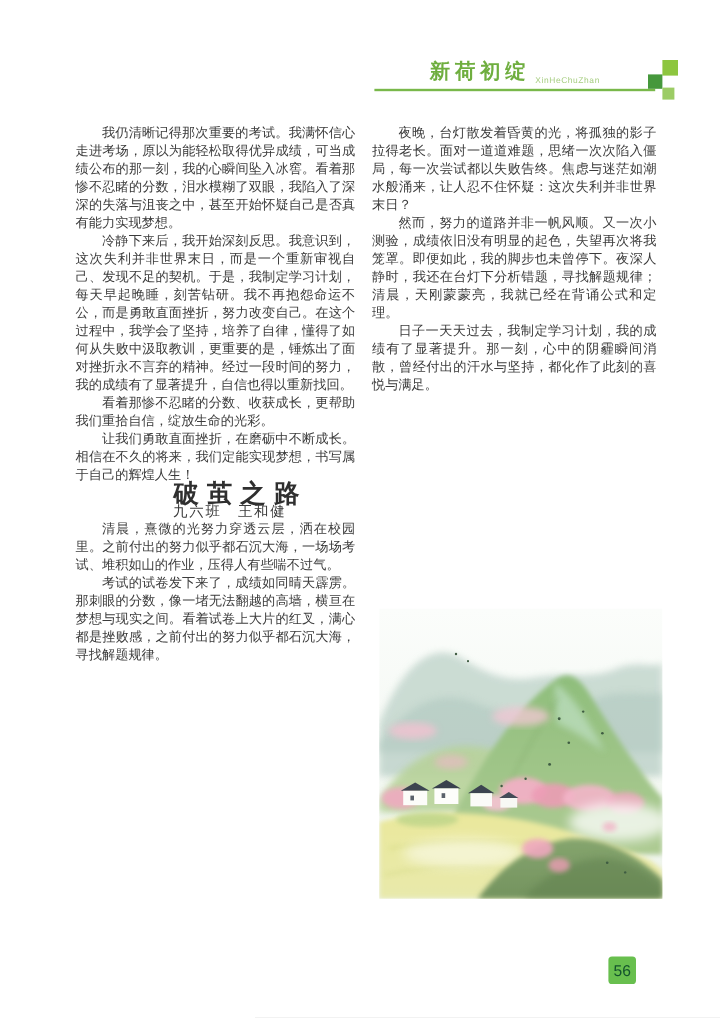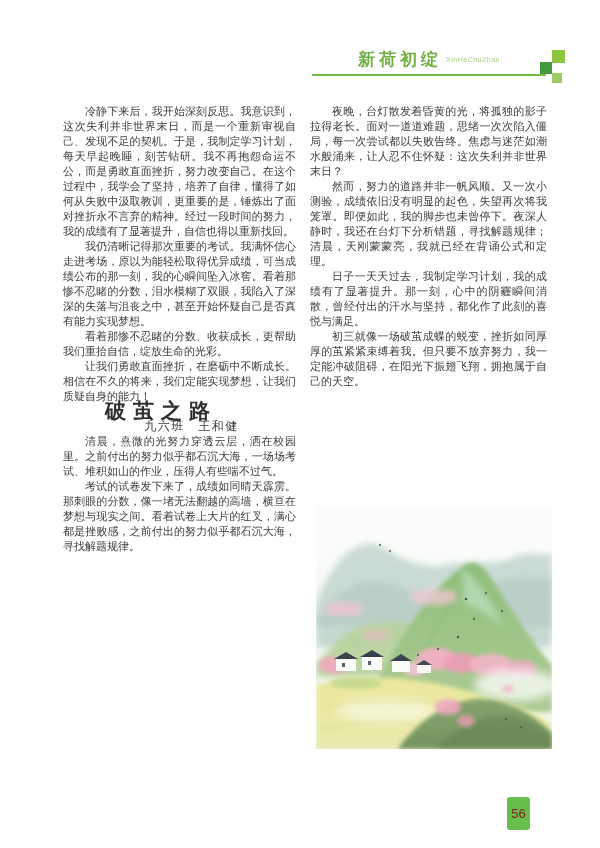--- a/index.html
+++ b/index.html
@@ -4,21 +4,21 @@
 <style>
   html,body{margin:0;padding:0;background:#e8e8e8;}
   .page{
     position:relative;width:600px;height:848px;margin:0 auto;
     background:#ffffff;overflow:hidden;
     font-family:"Liberation Serif","DejaVu Serif",serif;
     color:#3b3b3b;
   }
   
   .brand{position:absolute;left:312px;top:48px;width:234px;}
-  .brand-row{display:flex;align-items:center;justify-content:center;gap:4px;}
+  .brand-row{display:flex;align-items:flex-end;justify-content:center;gap:4px;}
   .brand-title{
     font-size:17px;font-weight:bold;letter-spacing:4px;color:#6fae3f;
     font-family:"Liberation Sans","DejaVu Sans",sans-serif;
   }
   .brand-sub{
     font-size:7px;color:#a6cd80;letter-spacing:.5px;
     font-family:"Liberation Sans","DejaVu Sans",sans-serif;
   }
   .brand-rule{margin-top:3px;height:2px;background:#79b84a;width:100%;}
   .pix{position:absolute;left:538px;top:50px;width:30px;height:40px;}
@@ -26,34 +26,34 @@
   .pix .s1{left:14px;top:0;width:13px;height:13px;background:#8dc63f;}
   .pix .s2{left:2px;top:12px;width:12px;height:12px;background:#46983c;}
   .pix .s3{left:14px;top:23px;width:10px;height:10px;background:#9ccc65;}
   
   .col{position:absolute;top:104px;font-size:11px;line-height:15px;text-align:justify;}
   .col-left{left:63px;width:233px;}
   .col-right{left:310px;width:237px;}
   .col p{margin:0;text-indent:2em;}
   
   .art-title{
-    margin-top:17px;text-align:left;text-indent:0;
+    margin-top:17px;text-align:center;text-indent:0;
     font-size:21px;font-weight:bold;letter-spacing:7px;color:#2f2f2f;
   }
   .art-byline{
     margin:13px 0 15px;text-align:center;text-indent:0;
     font-size:12px;letter-spacing:1.5px;color:#3b3b3b;
   }
   
   .illu{position:absolute;left:316px;top:507px;width:236px;height:242px;}
   .illu svg{display:block;width:100%;height:100%;}
   
   .pagenum{
-    position:absolute;left:507px;top:797px;width:23px;height:33px;
-    background:#68bf4e;border-radius:3px;color:#7f1d1d;
+    position:absolute;left:507px;top:797px;width:23px;height:23px;
+    background:#68bf4e;border-radius:3px;color:#14532d;
     display:flex;align-items:center;justify-content:center;
     font-size:13px;font-family:"Liberation Sans","DejaVu Sans",sans-serif;
   }
 </style>
 </head>
 <body>
 
 <div class="page">
 
   <div class="brand">
@@ -63,35 +63,34 @@
     </div>
     <div class="brand-rule"></div>
   </div>
   <div class="pix">
     <span class="s1"></span>
       <span class="s2"></span>
       <span class="s3"></span>
   </div>
 
   <div class="col col-left">
+    <p>我仍清晰记得那次重要的考试。我满怀信心走进考场，原以为能轻松取得优异成绩，可当成绩公布的那一刻，我的心瞬间坠入冰窖。看着那惨不忍睹的分数，泪水模糊了双眼，我陷入了深深的失落与沮丧之中，甚至开始怀疑自己是否真有能力实现梦想。</p>
     <p>冷静下来后，我开始深刻反思。我意识到，这次失利并非世界末日，而是一个重新审视自己、发现不足的契机。于是，我制定学习计划，每天早起晚睡，刻苦钻研。我不再抱怨命运不公，而是勇敢直面挫折，努力改变自己。在这个过程中，我学会了坚持，培养了自律，懂得了如何从失败中汲取教训，更重要的是，锤炼出了面对挫折永不言弃的精神。经过一段时间的努力，我的成绩有了显著提升，自信也得以重新找回。</p>
-    <p>我仍清晰记得那次重要的考试。我满怀信心走进考场，原以为能轻松取得优异成绩，可当成绩公布的那一刻，我的心瞬间坠入冰窖。看着那惨不忍睹的分数，泪水模糊了双眼，我陷入了深深的失落与沮丧之中，甚至开始怀疑自己是否真有能力实现梦想。</p>
     <p>看着那惨不忍睹的分数、收获成长，更帮助我们重拾自信，绽放生命的光彩。</p>
-    <p>让我们勇敢直面挫折，在磨砺中不断成长。相信在不久的将来，我们定能实现梦想，让我们质疑自身的能力！</p>
+    <p>让我们勇敢直面挫折，在磨砺中不断成长。相信在不久的将来，我们定能实现梦想，书写属于自己的辉煌人生！</p>
     <p class="art-title">破茧之路</p>
     <p class="art-byline">九六班　王和健</p>
     <p>清晨，熹微的光努力穿透云层，洒在校园里。之前付出的努力似乎都石沉大海，一场场考试、堆积如山的作业，压得人有些喘不过气。</p>
     <p>考试的试卷发下来了，成绩如同晴天霹雳。那刺眼的分数，像一堵无法翻越的高墙，横亘在梦想与现实之间。看着试卷上大片的红叉，满心都是挫败感，之前付出的努力似乎都石沉大海，寻找解题规律。</p>
   </div>
 
   <div class="col col-right">
     <p>夜晚，台灯散发着昏黄的光，将孤独的影子拉得老长。面对一道道难题，思绪一次次陷入僵局，每一次尝试都以失败告终。焦虑与迷茫如潮水般涌来，让人忍不住怀疑：这次失利并非世界末日？</p>
     <p>然而，努力的道路并非一帆风顺。又一次小测验，成绩依旧没有明显的起色，失望再次将我笼罩。即便如此，我的脚步也未曾停下。夜深人静时，我还在台灯下分析错题，寻找解题规律；清晨，天刚蒙蒙亮，我就已经在背诵公式和定理。</p>
     <p>日子一天天过去，我制定学习计划，我的成绩有了显著提升。那一刻，心中的阴霾瞬间消散，曾经付出的汗水与坚持，都化作了此刻的喜悦与满足。</p>
-    <p>初三就像一场破茧成蝶的蜕变，挫折如同厚厚的茧紧紧束缚着我。但只要不放弃努力，我一定能冲破阻碍，在阳光下振翅飞翔，拥抱属于自己的天空。</p>
   </div>
 
   <div class="illu" title="水彩春日山村：青绿群山、粉色花树、白墙黛瓦村舍与金黄田野">
     <svg viewBox="0 0 236 242" xmlns="http://www.w3.org/2000/svg">
       <defs>
         <linearGradient id="sky" x1="0" y1="0" x2="0" y2="1">
           <stop offset="0" stop-color="#fbfdfb"></stop>
             <stop offset="1" stop-color="#eef4ec"></stop>
         </linearGradient>
         <linearGradient id="hill" x1="0" y1="0" x2="0" y2="1">

